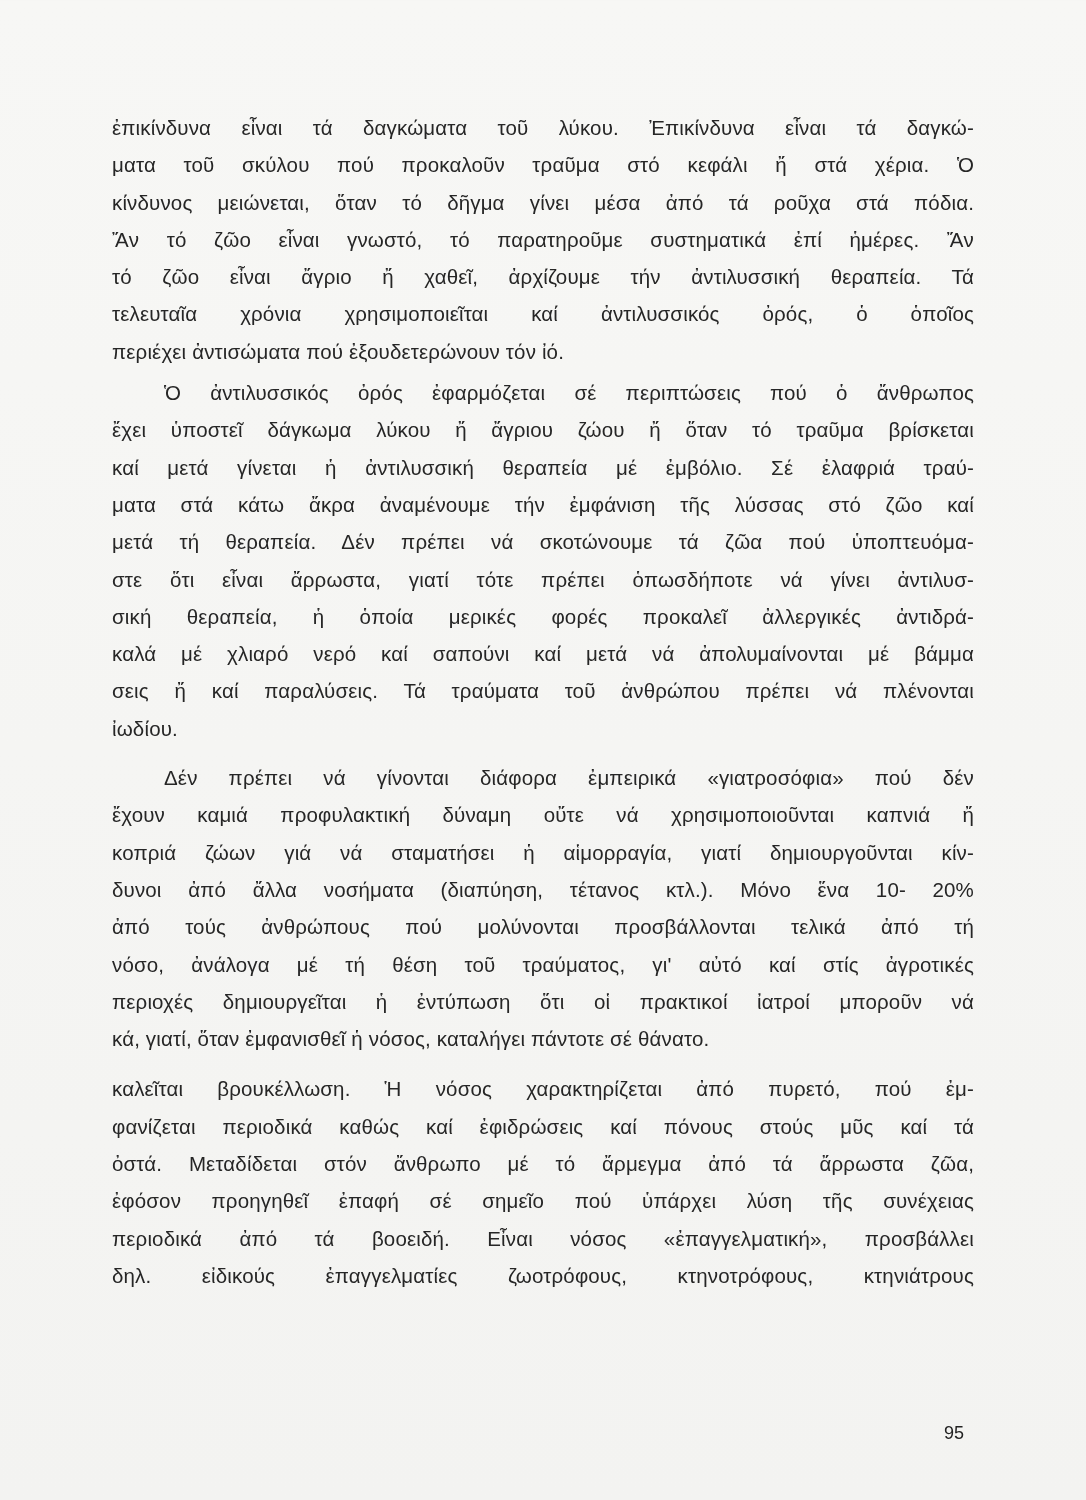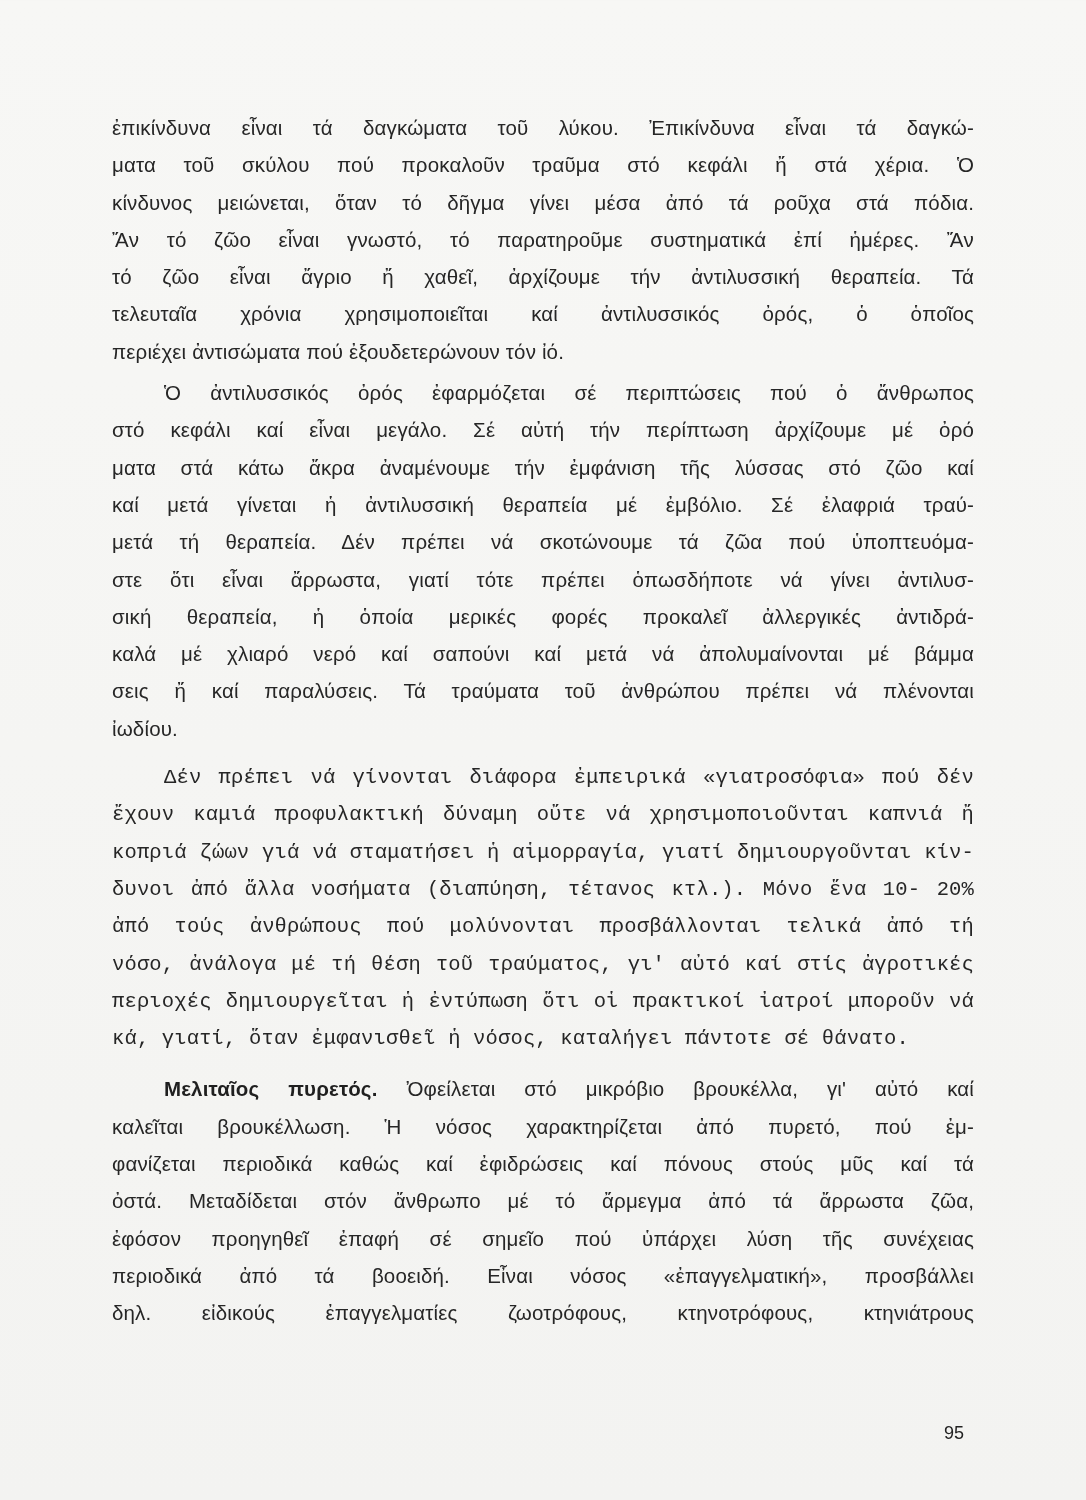--- a/index.html
+++ b/index.html
@@ -41,21 +41,21 @@
       text-align: justify;
       text-align-last: justify;
     }
     .line.last {
       text-align-last: left;
     }
     .line.indent {
       padding-left: 52px;
     }
     .gap-1 { margin-top: 4px; }
-    .gap-2 { margin-top: 12px; font-family: Liberation Mono, monospace; }
+    .gap-2 { margin-top: 12px; }
     .gap-4 { margin-top: 13px; }
     .bold-lead {
       font-weight: bold;
       color: #1f1f1f;
     }
     .page-number {
       position: absolute;
       left: 944px;
       top: 1422px;
       font-size: 18px;
@@ -73,44 +73,43 @@
       <span class="line">ματα τοῦ σκύλου πού προκαλοῦν τραῦμα στό κεφάλι ἤ στά χέρια. Ὁ</span>
       <span class="line">κίνδυνος μειώνεται, ὅταν τό δῆγμα γίνει μέσα ἀπό τά ροῦχα στά πόδια.</span>
       <span class="line">Ἄν τό ζῶο εἶναι γνωστό, τό παρατηροῦμε συστηματικά ἐπί ἡμέρες. Ἄν</span>
       <span class="line">τό ζῶο εἶναι ἄγριο ἤ χαθεῖ, ἀρχίζουμε τήν ἀντιλυσσική θεραπεία. Τά</span>
       <span class="line">τελευταῖα χρόνια χρησιμοποιεῖται καί ἀντιλυσσικός ὀρός, ὁ ὁποῖος</span>
       <span class="line last">περιέχει ἀντισώματα πού ἐξουδετερώνουν τόν ἰό.</span>
     </div>
 
     <div class="paragraph gap-1">
       <span class="line indent">Ὁ ἀντιλυσσικός ὀρός ἐφαρμόζεται σέ περιπτώσεις πού ὁ ἄνθρωπος</span>
-      <span class="line">στό κεφάλι καί εἶναι μεγάλο. Σέ αὐτή τήν περίπτωση ἀρχίζουμε μέ ὀρό</span>
+      <span class="line">ἔχει ὑποστεῖ δάγκωμα λύκου ἤ ἄγριου ζώου ἤ ὅταν τό τραῦμα βρίσκεται</span>
+      <span class="line">καί μετά γίνεται ἡ ἀντιλυσσική θεραπεία μέ ἐμβόλιο. Σέ ἐλαφριά τραύ-</span>
       <span class="line">ματα στά κάτω ἄκρα ἀναμένουμε τήν ἐμφάνιση τῆς λύσσας στό ζῶο καί</span>
-      <span class="line">καί μετά γίνεται ἡ ἀντιλυσσική θεραπεία μέ ἐμβόλιο. Σέ ἐλαφριά τραύ-</span>
       <span class="line">μετά τή θεραπεία. Δέν πρέπει νά σκοτώνουμε τά ζῶα πού ὑποπτευόμα-</span>
       <span class="line">στε ὅτι εἶναι ἄρρωστα, γιατί τότε πρέπει ὁπωσδήποτε νά γίνει ἀντιλυσ-</span>
       <span class="line">σική θεραπεία, ἡ ὁποία μερικές φορές προκαλεῖ ἀλλεργικές ἀντιδρά-</span>
       <span class="line">καλά μέ χλιαρό νερό καί σαπούνι καί μετά νά ἀπολυμαίνονται μέ βάμμα</span>
       <span class="line">σεις ἤ καί παραλύσεις. Τά τραύματα τοῦ ἀνθρώπου πρέπει νά πλένονται</span>
       <span class="line last">ἰωδίου.</span>
     </div>
 
     <div class="paragraph gap-2">
       <span class="line indent">Δέν πρέπει νά γίνονται διάφορα ἐμπειρικά «γιατροσόφια» πού δέν</span>
       <span class="line">ἔχουν καμιά προφυλακτική δύναμη οὔτε νά χρησιμοποιοῦνται καπνιά ἤ</span>
       <span class="line">κοπριά ζώων γιά νά σταματήσει ἡ αἱμορραγία, γιατί δημιουργοῦνται κίν-</span>
       <span class="line">δυνοι ἀπό ἄλλα νοσήματα (διαπύηση, τέτανος κτλ.). Μόνο ἕνα 10- 20%</span>
       <span class="line">ἀπό τούς ἀνθρώπους πού μολύνονται προσβάλλονται τελικά ἀπό τή</span>
       <span class="line">νόσο, ἀνάλογα μέ τή θέση τοῦ τραύματος, γι' αὐτό καί στίς ἀγροτικές</span>
       <span class="line">περιοχές δημιουργεῖται ἡ ἐντύπωση ὅτι οἱ πρακτικοί ἰατροί μπορoῦν νά</span>
       <span class="line last">κά, γιατί, ὅταν ἐμφανισθεῖ ἡ νόσος, καταλήγει πάντοτε σέ θάνατο.</span>
     </div>
 
     <div class="paragraph gap-4">
-      <span class="line indent"><span class="bold-lead">Μελιταῖος πυρετός.</span> <span>Ὀφείλεται στό μικρόβιο βρουκέλλα, γι' αὐτό καί</span></span>
       <span class="line">καλεῖται βρουκέλλωση. Ἡ νόσος χαρακτηρίζεται ἀπό πυρετό, πού ἐμ-</span>
       <span class="line">φανίζεται περιοδικά καθώς καί ἐφιδρώσεις καί πόνους στούς μῦς καί τά</span>
       <span class="line">ὀστά. Μεταδίδεται στόν ἄνθρωπο μέ τό ἄρμεγμα ἀπό τά ἄρρωστα ζῶα,</span>
       <span class="line">ἐφόσον προηγηθεῖ ἐπαφή σέ σημεῖο πού ὑπάρχει λύση τῆς συνέχειας</span>
       <span class="line">περιοδικά ἀπό τά βοοειδή. Εἶναι νόσος «ἐπαγγελματική», προσβάλλει</span>
       <span class="line">δηλ. εἰδικούς ἐπαγγελματίες ζωοτρόφους, κτηνοτρόφους, κτηνιάτρους</span>
     </div>
 
   </div>
 

